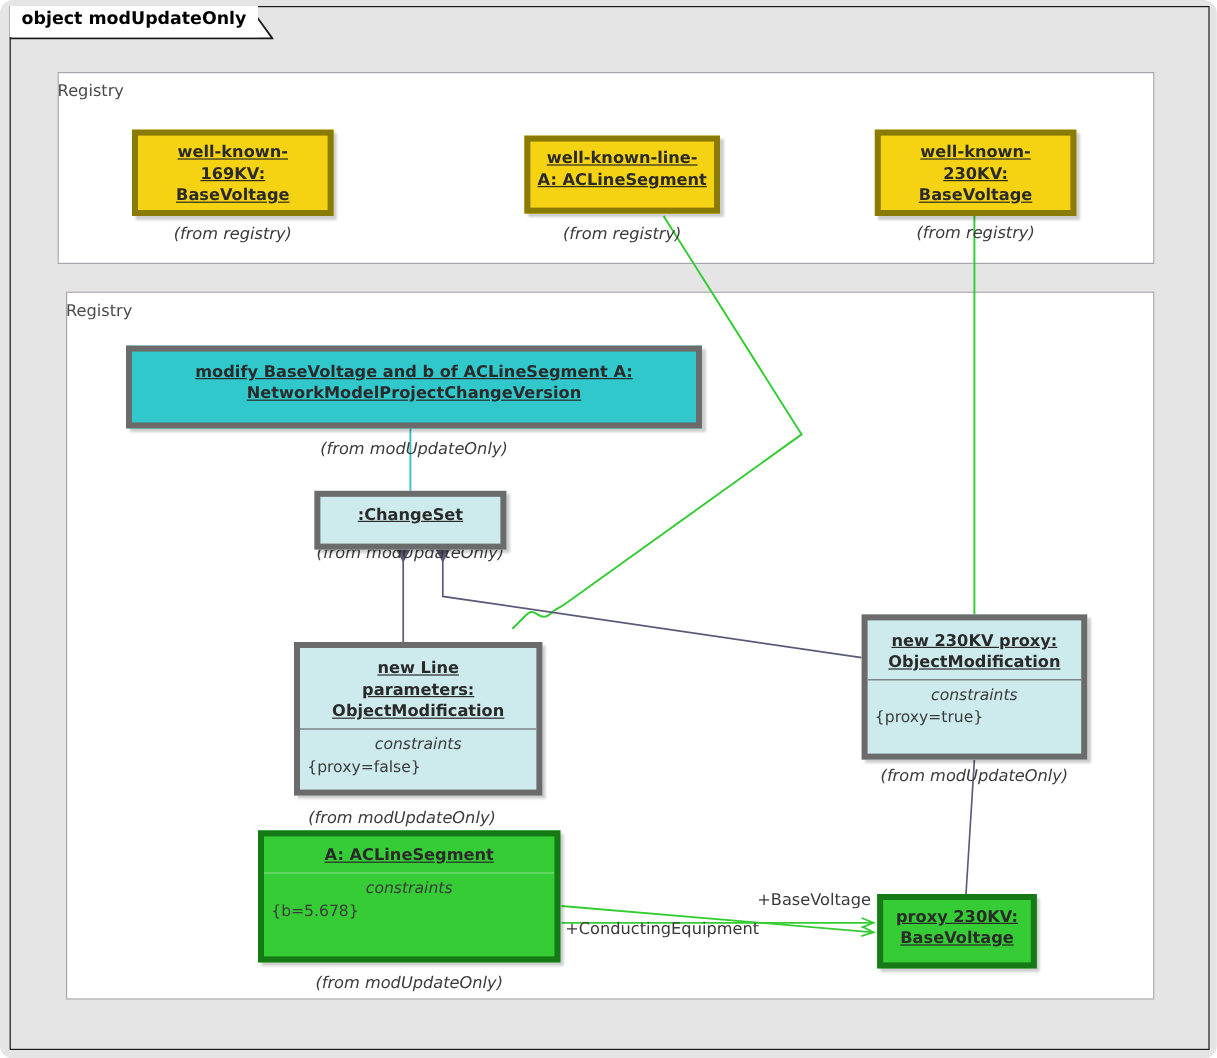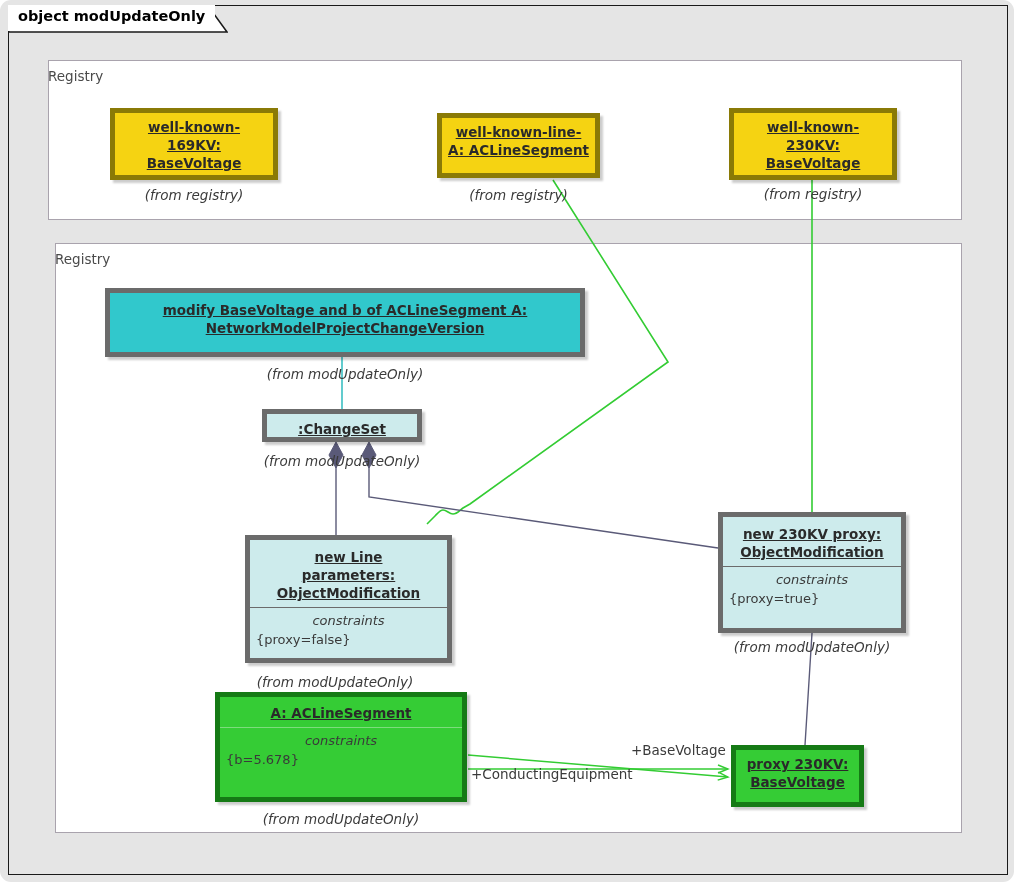--- a/index.html
+++ b/index.html
@@ -226,21 +226,21 @@
   <div class="from" style="left:729px; top:185px; width:168px;">(from registry)</div>
 
   <div class="obj teal" style="left:105px; top:288px; width:480px; height:69px;">
     <div class="title" style="padding-top:8px;">
       <span>modify BaseVoltage and b of ACLineSegment A:</span><br>
       <span>NetworkModelProjectChangeVersion</span>
     </div>
   </div>
   <div class="from" style="left:105px; top:365px; width:480px;">(from modUpdateOnly)</div>
 
-  <div class="obj lightcy" style="left:262px; top:409px; width:160px; height:33px;">
+  <div class="obj lightcy" style="left:262px; top:409px; width:160px; height:49px;">
     <div class="title" style="padding-top:6px;">
       <span>:ChangeSet</span>
     </div>
   </div>
   <div class="from" style="left:262px; top:452px; width:160px;">(from modUpdateOnly)</div>
 
   <div class="obj lightcy" style="left:245px; top:535px; width:207px; height:128px;">
     <div class="title" style="padding-top:8px;">
       <span>new Line</span><br>
       <span>parameters:</span><br>

